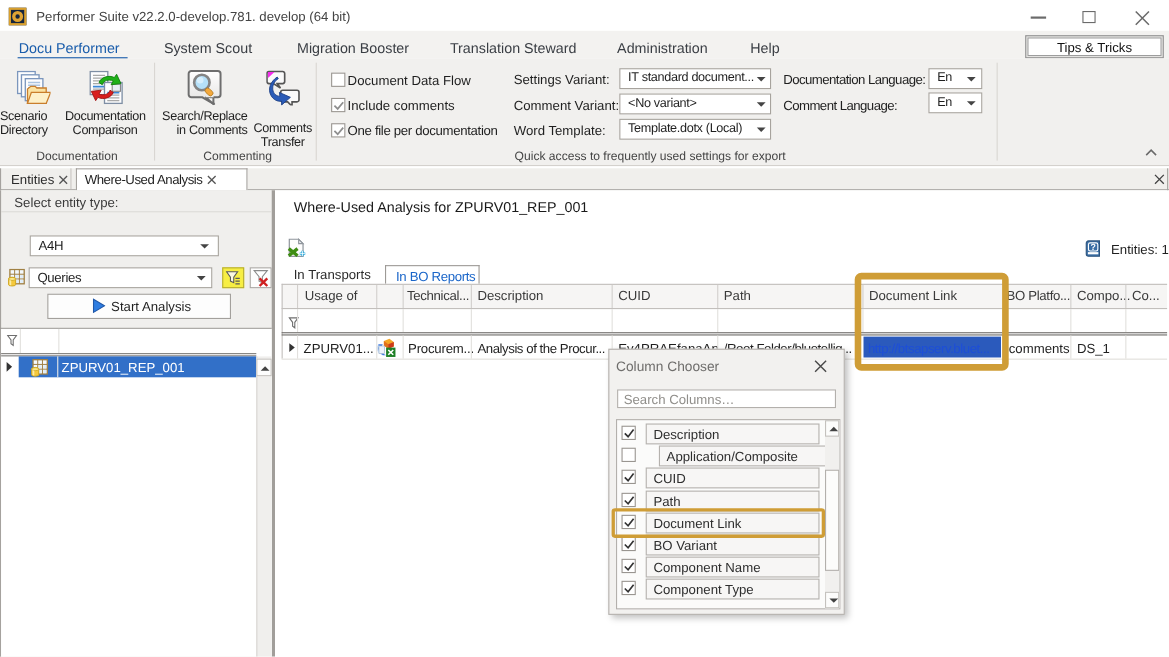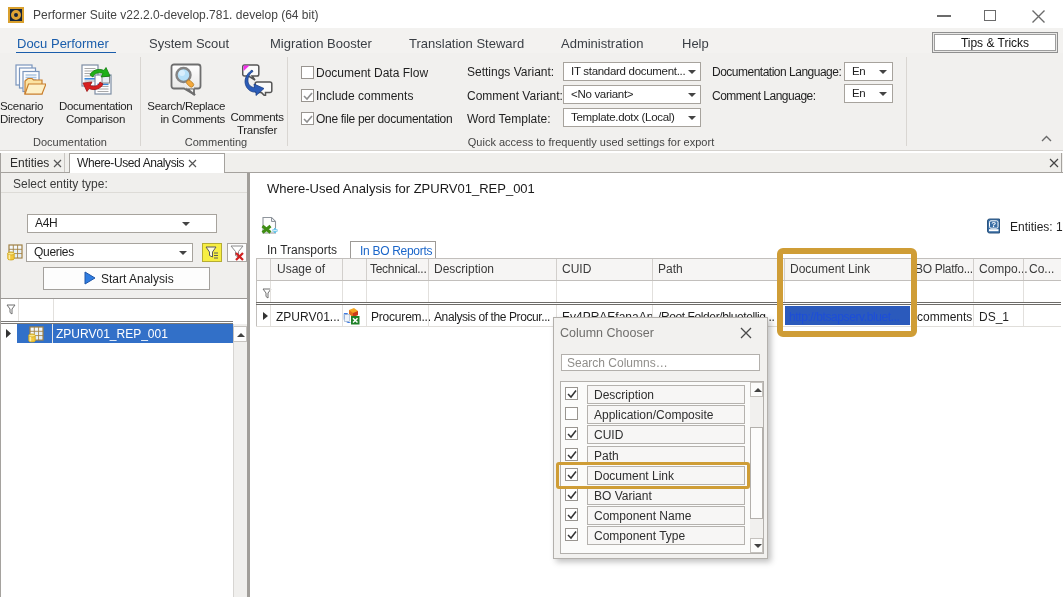--- a/index.html
+++ b/index.html
@@ -156,21 +156,21 @@
   </svg>
 
 <div class="abs" style="left:0;top:153px;width:1px;height:444px;background:#a5a29e"></div>
 <div class="abs" style="left:1061px;top:153px;width:1px;height:444px;background:#a5a29e"></div>
 
 <div class="abs" style="left:0;top:173px;width:247px;height:424px;background:#f0efed;border-left:1px solid #a5a29e;box-sizing:border-box"></div>
 <div class="abs" style="left:247px;top:173px;width:3px;height:424px;background:#a19e9a"></div>
 <div class="abs" style="left:13px;top:177px;color:#3a3a3a">Select entity type:</div>
 <div class="abs" style="left:1px;top:192px;width:246px;height:1px;background:#dddbd7"></div>
 
-<div class="combo" style="left:27px;top:214px;width:190px;height:19px;font-size:12px">A4H</div>
+<div class="combo" style="left:27px;top:214px;width:172px;height:19px;font-size:12px">A4H</div>
 <div class="darr" style="left:182px;top:222px"></div>
 
 <svg class="abs" style="left:7px;top:244px" width="16" height="17" viewBox="0 0 16 17">
   <rect x="2" y="1" width="13" height="13" fill="#f4f9fd" stroke="#a08044" stroke-width="1.2"></rect>
   <path d="M2,5.3 h13 M2,9.6 h13 M6.3,1 v13 M10.6,1 v13" stroke="#a08044" stroke-width="0.9"></path>
   <path d="M2.8,10.3 h2.6 v3 h-2.6 Z M7.1,10.3 h2.6 v3 h-2.6 Z M11.4,10.3 h2.6 v3 h-2.6 Z M7.1,6.1 h2.6 v2.6 h-2.6 Z M11.4,6.1 h2.6 v2.6 h-2.6 Z" fill="#d5e8f6" opacity="0.7"></path>
   <g>
    <path d="M0.8,8.5 h6.4 v6.2 a3.2,1.3 0 0 1 -6.4,0 Z" fill="#f5c93d"></path>
    <path d="M4,8 a3.2,1.5 0 0 1 3.2,1.5 v5.2 a3.2,1.3 0 0 1 -6.4,0 v-5.2 a3.2,1.5 0 0 1 3.2,-1.5 Z" fill="#f5c93d" stroke="#caa21d" stroke-width="0.8"></path>
    <ellipse cx="4" cy="9.6" rx="3.2" ry="1.4" fill="#fbe88a" stroke="#caa21d" stroke-width="0.7"></ellipse>
@@ -351,21 +351,21 @@
 <div class="abs" style="left:560px;top:381px;width:204px;height:173px;background:#fbfbfa;border:1px solid #b3b0ac;box-sizing:border-box"></div>
 
 <div class="cb" style="left:565px;top:387px"></div>
 <svg class="abs" style="left:567px;top:389px" width="10" height="10">
     <path d="M1,5 L4,8 L9,1.5" stroke="#333" stroke-width="1.5" fill="none"></path>
   </svg>
 <div class="abs" style="left:587px;top:385px;width:158px;height:19px;background:#f7f6f5;border:1px solid #b5b2ae;box-sizing:border-box">
     <span style="position:absolute;left:6px;top:2px;color:#2e2e2e">Description</span>
   </div>
 <div class="cb" style="left:565px;top:407px"></div>
-<div class="abs" style="left:587px;top:405px;width:158px;height:19px;background:#f7f6f5;border:1px solid #b5b2ae;box-sizing:border-box">
+<div class="abs" style="left:599px;top:405px;width:158px;height:19px;background:#f7f6f5;border:1px solid #b5b2ae;box-sizing:border-box">
     <span style="position:absolute;left:6px;top:2px;color:#2e2e2e">Application/Composite</span>
   </div>
 <div class="cb" style="left:565px;top:427px"></div>
 <svg class="abs" style="left:567px;top:429px" width="10" height="10">
     <path d="M1,5 L4,8 L9,1.5" stroke="#333" stroke-width="1.5" fill="none"></path>
   </svg>
 <div class="abs" style="left:587px;top:425px;width:158px;height:19px;background:#f7f6f5;border:1px solid #b5b2ae;box-sizing:border-box">
     <span style="position:absolute;left:6px;top:2px;color:#2e2e2e">CUID</span>
   </div>
 <div class="cb" style="left:565px;top:448px"></div>

